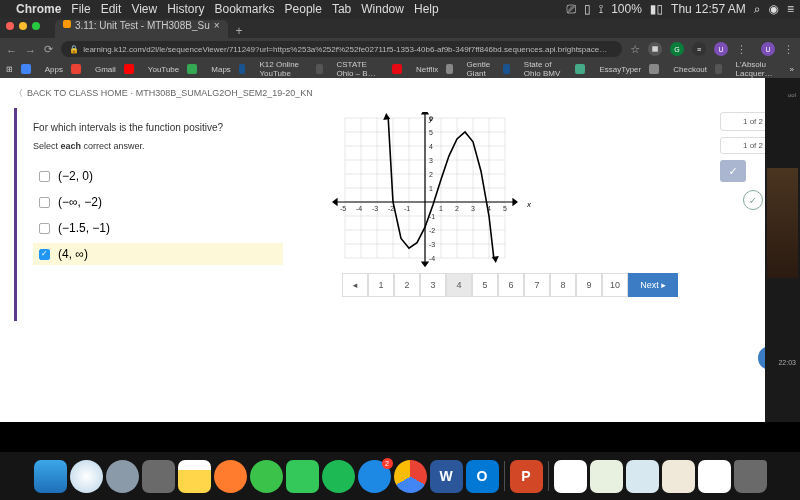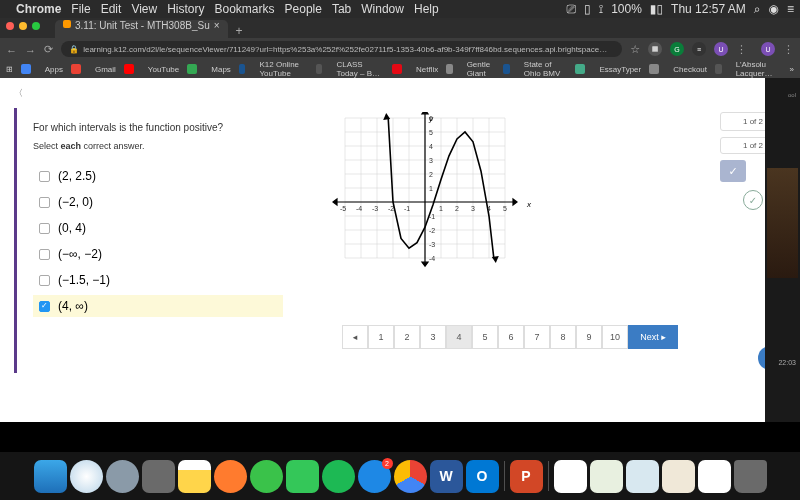--- a/index.html
+++ b/index.html
@@ -124,21 +124,21 @@
         <span class="bkicon" style="background:#ff0000"></span>
         <span>YouTube</span>
       </div><div class="bk">
         <span class="bkicon" style="background:#34a853"></span>
         <span>Maps</span>
       </div><div class="bk">
         <span class="bkicon" style="background:#1a5490"></span>
         <span>K12 Online YouTube</span>
       </div><div class="bk">
         <span class="bkicon" style="background:#555"></span>
-        <span>CLASS Today – B…</span>
+        <span>CSTATE Ohio – B…</span>
       </div><div class="bk">
         <span class="bkicon" style="background:#e50914"></span>
         <span>Netflix</span>
       </div><div class="bk">
         <span class="bkicon" style="background:#888"></span>
         <span>Gentle Giant</span>
       </div><div class="bk">
         <span class="bkicon" style="background:#1a5490"></span>
         <span>State of Ohio BMV</span>
       </div><div class="bk">
@@ -150,41 +150,34 @@
       </div><div class="bk">
         <span class="bkicon" style="background:#555"></span>
         <span>L'Absolu Lacquer…</span>
       </div></div>
   <span style="margin-left:auto">»</span>
 </div>
 
 <div class="content-wrap">
   <div class="bc">
     <span>〈</span>
+    <span>BACK TO CLASS HOME · MTH308B_SUMALG2OH_SEM2_19-20_KN</span>
     <div class="sq"></div>
   </div>
 
   <div class="main">
     <div class="qpanel" style="position:relative">
       <div class="qtext">For which intervals is the function positive?</div>
       <div class="qsub">
         <span>Select </span><b>each</b><span> correct answer.</span>
       </div>
       <div class="answers" id="answers">
           <div class="ans">
             <div class="cb"></div>
-            <span>(2, 2.5)</span>
-          </div>
-          <div class="ans">
-            <div class="cb"></div>
             <span>(−2, 0)</span>
-          </div>
-          <div class="ans">
-            <div class="cb"></div>
-            <span>(0, 4)</span>
           </div>
           <div class="ans">
             <div class="cb"></div>
             <span>(−∞, −2)</span>
           </div>
           <div class="ans">
             <div class="cb"></div>
             <span>(−1.5, −1)</span>
           </div>
           <div class="ans sel">

